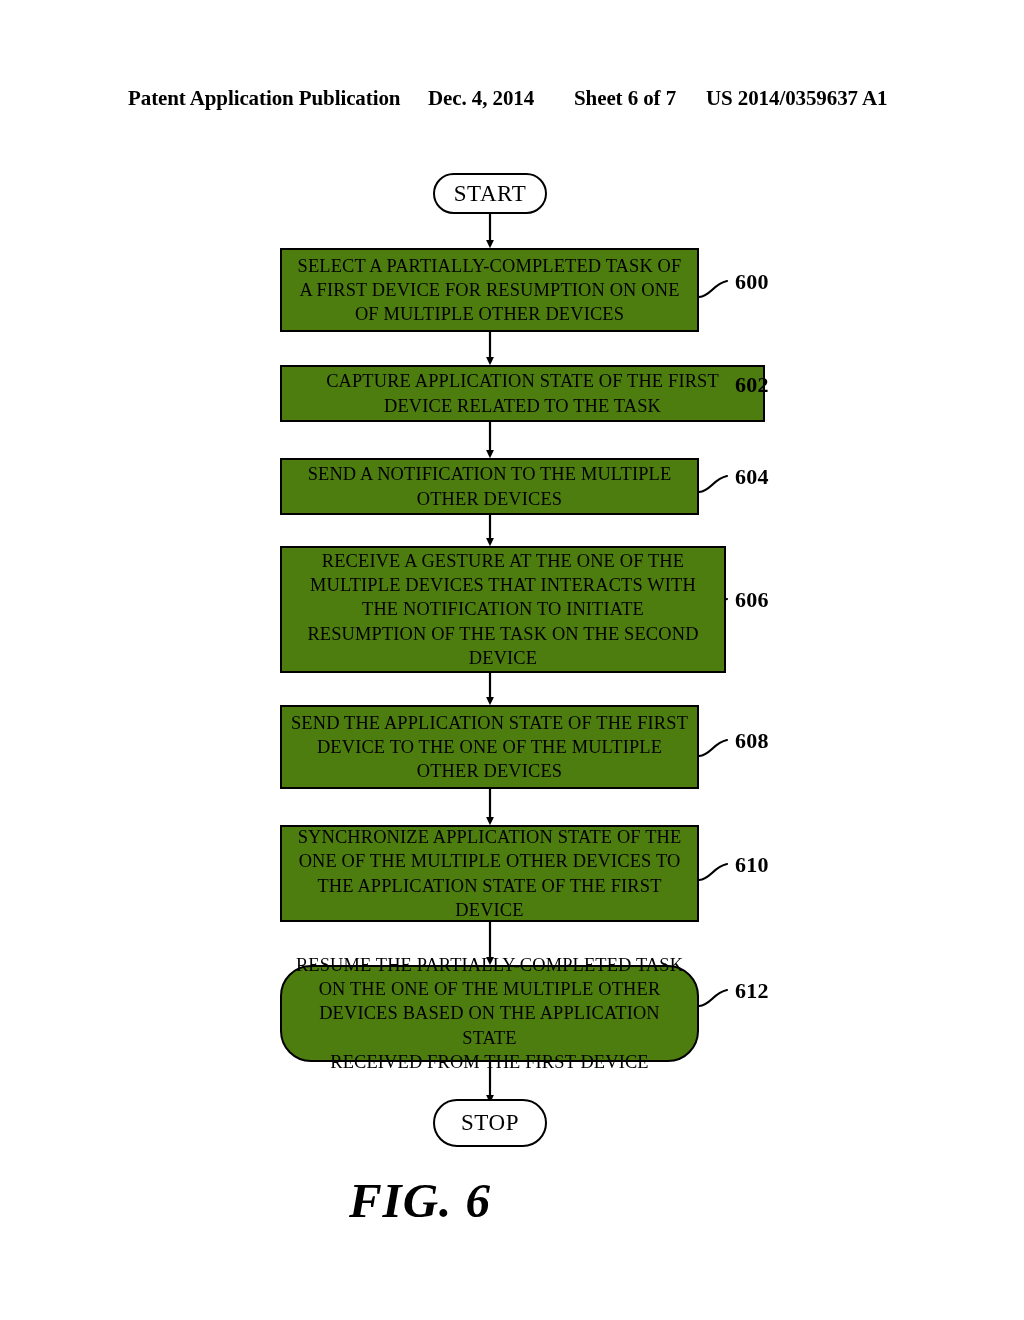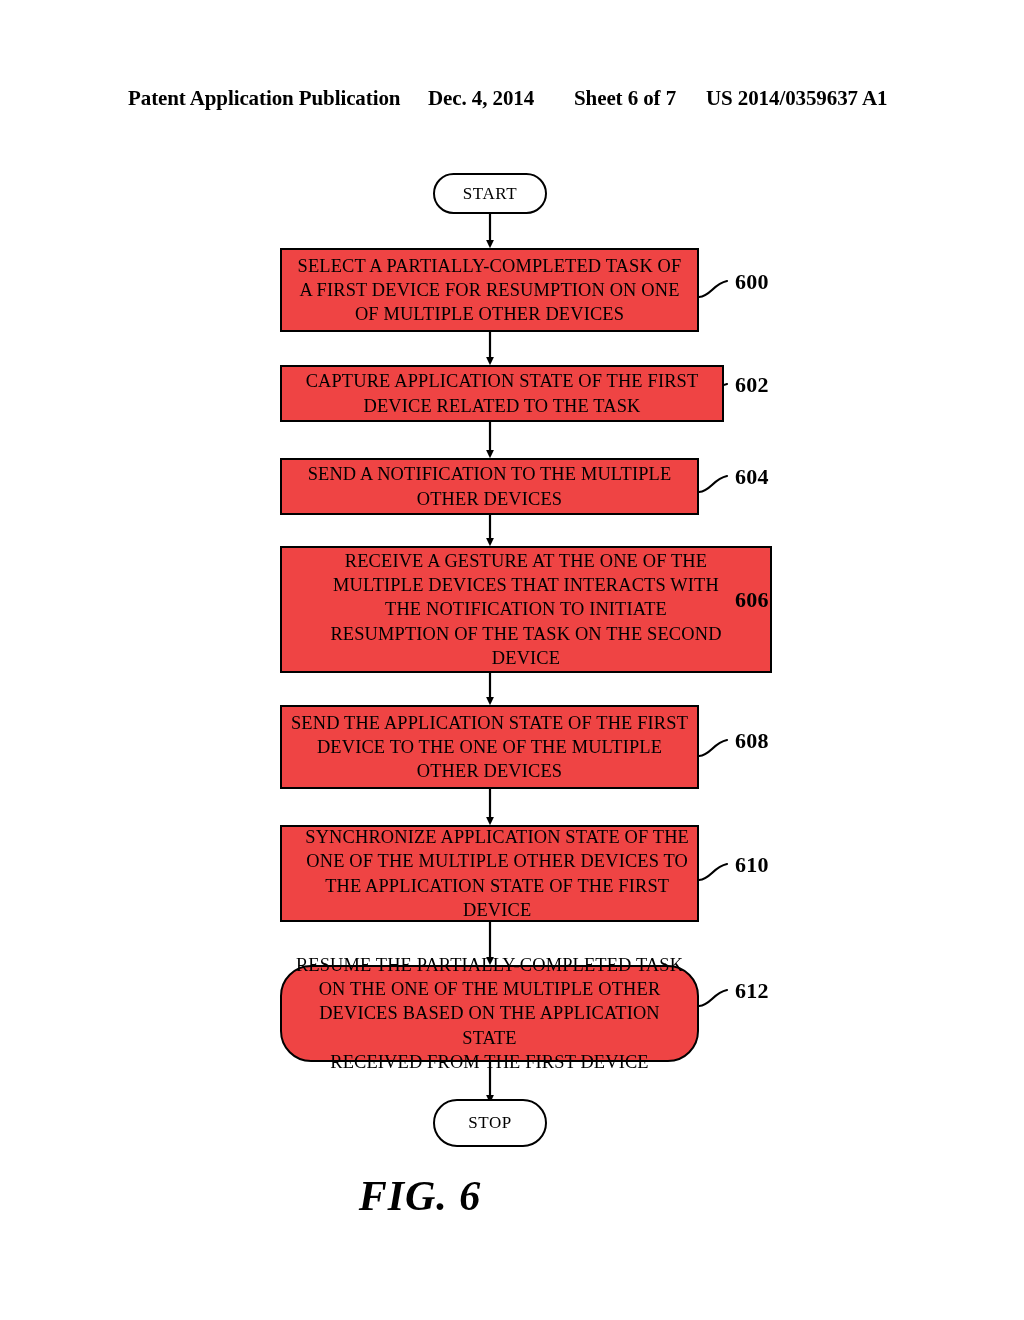--- a/index.html
+++ b/index.html
@@ -69,30 +69,30 @@
   
   .terminal {
     position: absolute;
     box-sizing: border-box;
     border: 2.2px solid #000;
     border-radius: 999px;
     background: #fff;
     display: flex;
     align-items: center;
     justify-content: center;
-    font-size: 17px;
+    font-size: 23px;
     letter-spacing: 0.6px;
   }
 
   
   .pbox {
     position: absolute;
     box-sizing: border-box;
     border: 2.2px solid #000;
-    background: #ef4444;
+    background: #4d7c0f;
     display: flex;
     align-items: center;
     justify-content: center;
     text-align: center;
     padding: 2px 8px;
   }
   .pbox .ptext {
     font-size: 18.4px;
     line-height: 24.2px;
     letter-spacing: 0.15px;
@@ -110,21 +110,21 @@
 
   
   #caption {
     position: absolute;
     left: 0;
     top: 1172px;
     width: 840px;
     text-align: center;
     font-style: italic;
     font-weight: bold;
-    font-size: 42px;
+    font-size: 49px;
     letter-spacing: 1px;
   }
 </style>
 </head>
 <body>
 
 <div id="header">
   <span class="h-pub">Patent Application Publication</span>
   <span class="h-date">Dec. 4, 2014</span>
   <span class="h-sheet">Sheet 6 of 7</span>
@@ -174,49 +174,49 @@
     <span>START</span>
   </div>
 
   <div class="pbox" style="left:280px; top:248px; width:419px; height:84px;">
     <span class="ptext">SELECT A PARTIALLY-COMPLETED TASK OF
 A FIRST DEVICE FOR RESUMPTION ON ONE
 OF MULTIPLE OTHER DEVICES</span>
   </div>
   <div class="refnum" style="left:735px; top:269px;">600</div>
 
-  <div class="pbox" style="left:280px; top:365px; width:444px; height:57px;">
+  <div class="pbox" style="left:280px; top:365px; width:485px; height:57px;">
     <span class="ptext">CAPTURE APPLICATION STATE OF THE FIRST
 DEVICE RELATED TO THE TASK</span>
   </div>
   <div class="refnum" style="left:735px; top:372px;">602</div>
 
   <div class="pbox" style="left:280px; top:458px; width:419px; height:57px;">
     <span class="ptext">SEND A NOTIFICATION TO THE MULTIPLE
 OTHER DEVICES</span>
   </div>
   <div class="refnum" style="left:735px; top:464px;">604</div>
 
-  <div class="pbox" style="left:280px; top:546px; width:492px; height:127px;">
+  <div class="pbox" style="left:280px; top:546px; width:446px; height:127px;">
     <span class="ptext">RECEIVE A GESTURE AT THE ONE OF THE
 MULTIPLE DEVICES THAT INTERACTS WITH
 THE NOTIFICATION TO INITIATE
 RESUMPTION OF THE TASK ON THE SECOND
 DEVICE</span>
   </div>
   <div class="refnum" style="left:735px; top:587px;">606</div>
 
   <div class="pbox" style="left:280px; top:705px; width:419px; height:84px;">
     <span class="ptext">SEND THE APPLICATION STATE OF THE FIRST
 DEVICE TO THE ONE OF THE MULTIPLE
 OTHER DEVICES</span>
   </div>
   <div class="refnum" style="left:735px; top:728px;">608</div>
 
-  <div class="pbox" style="left:280px; top:825px; width:419px; height:97px;justify-content:flex-end;">
+  <div class="pbox" style="left:280px; top:825px; width:419px; height:97px;">
     <span class="ptext">SYNCHRONIZE APPLICATION STATE OF THE
 ONE OF THE MULTIPLE OTHER DEVICES TO
 THE APPLICATION STATE OF THE FIRST
 DEVICE</span>
   </div>
   <div class="refnum" style="left:735px; top:852px;">610</div>
 
   <div class="pbox" style="left:280px; top:965px; width:419px; height:97px;border-radius:31px;">
     <span class="ptext">RESUME THE PARTIALLY-COMPLETED TASK
 ON THE ONE OF THE MULTIPLE OTHER

